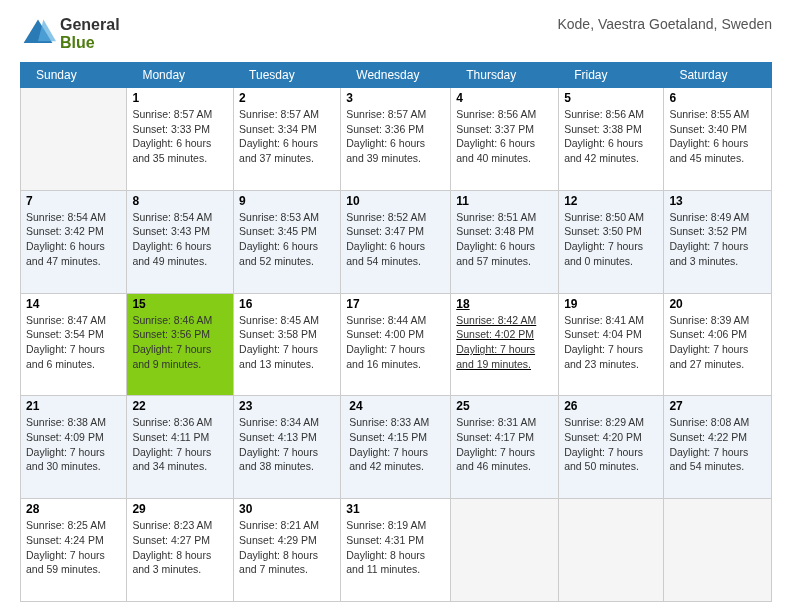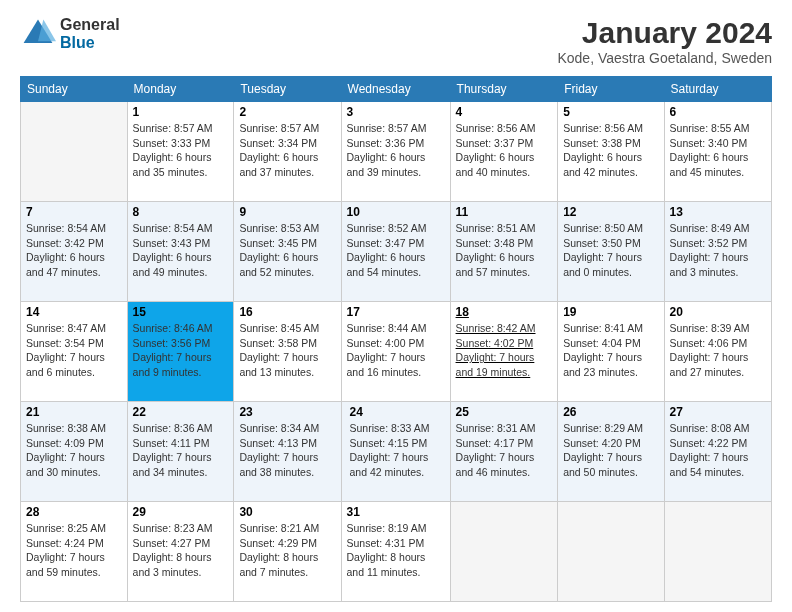--- a/index.html
+++ b/index.html
@@ -34,21 +34,21 @@
       line-height: 1.1;
     }
     .logo-general {
       font-size: 16px;
       font-weight: bold;
       color: #333;
     }
     .logo-blue {
       font-size: 16px;
       font-weight: bold;
-      color: #0369a1;
+      color: #4d7c0f;
     }
     .logo-icon {
       width: 36px;
       height: 36px;
     }
     .title-block {
       text-align: right;
     }
     .main-title {
       font-size: 30px;
@@ -62,21 +62,21 @@
     .calendar {
       flex: 1;
       border-collapse: collapse;
       width: 100%;
       font-size: 11px;
     }
     .calendar th {
       background: #2a7ab5;
       color: #fff;
       text-align: left;
-      padding: 5px 6px;
+      padding: 5px 15px;
       font-size: 12px;
       font-weight: normal;
       border: 1px solid #2a7ab5;
     }
     .calendar td {
       border: 1px solid #ccc;
       vertical-align: top;
       padding: 3px 5px;
       width: 113px;
       height: 90px;
@@ -105,21 +105,20 @@
       <svg class="logo-icon" viewBox="0 0 40 40">
         <polygon points="20,4 36,30 4,30" fill="#2a7ab5"></polygon>
         <polygon points="26,4 40,28 20,28" fill="#5aaee0" opacity="0.7"></polygon>
       </svg>
       <div class="logo-text">
         <span class="logo-general">General</span>
         <span class="logo-blue">Blue</span>
       </div>
     </div>
     <div class="title-block">
-      <div class="main-title">January 2024</div>
       <div class="subtitle">Kode, Vaestra Goetaland, Sweden</div>
     </div>
   </div>
 
   <table class="calendar">
     <thead>
       <tr>
         <th>Sunday</th>
         <th>Monday</th>
         <th>Tuesday</th>
@@ -185,21 +184,21 @@
           <td style="background: rgb(238, 244, 250);">
             <span class="day-num">13</span>
             <div class="day-info"><span>Sunrise: 8:49 AM</span><br><span>Sunset: 3:52 PM</span><br><span>Daylight: 7 hours and 3 minutes.</span></div>
           </td>
         </tr>
         <tr>
           <td style="background: rgb(255, 255, 255); margin-left: 44px;">
             <span class="day-num">14</span>
             <div class="day-info"><span>Sunrise: 8:47 AM</span><br><span>Sunset: 3:54 PM</span><br><span>Daylight: 7 hours and 6 minutes.</span></div>
           </td>
-          <td style="background: #0ea5e9;">
+          <td style="background: #84cc16;">
             <span class="day-num">15</span>
             <div class="day-info"><span>Sunrise: 8:46 AM</span><br><span>Sunset: 3:56 PM</span><br><span>Daylight: 7 hours and 9 minutes.</span></div>
           </td>
           <td style="background: rgb(255, 255, 255);">
             <span class="day-num">16</span>
             <div class="day-info"><span>Sunrise: 8:45 AM</span><br><span>Sunset: 3:58 PM</span><br><span>Daylight: 7 hours and 13 minutes.</span></div>
           </td>
           <td style="background: rgb(255, 255, 255);">
             <span class="day-num">17</span>
             <div class="day-info"><span>Sunrise: 8:44 AM</span><br><span>Sunset: 4:00 PM</span><br><span>Daylight: 7 hours and 16 minutes.</span></div>

